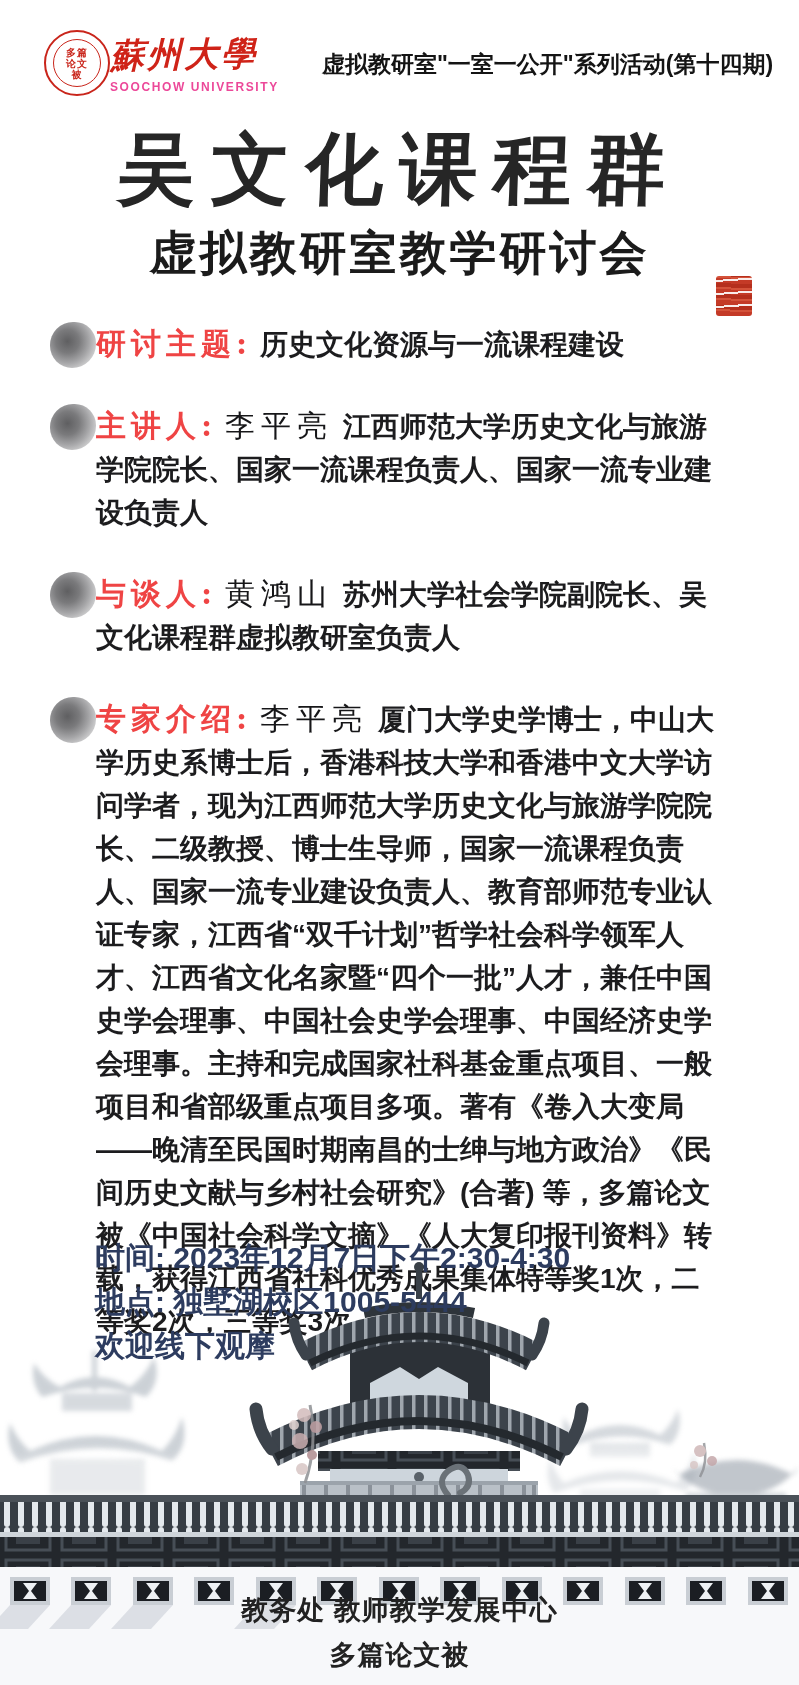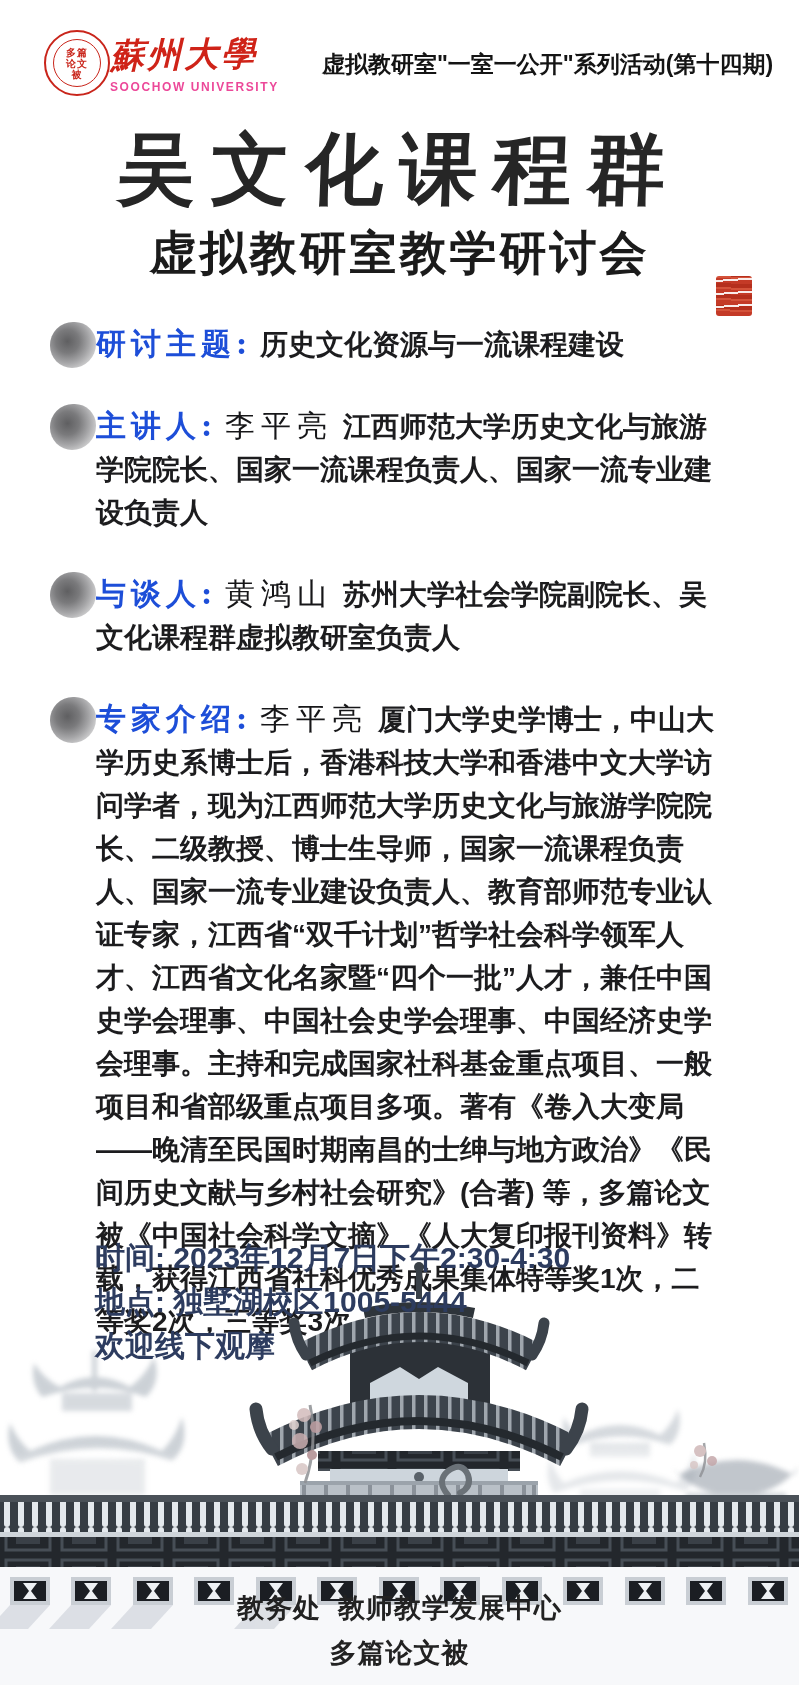--- a/index.html
+++ b/index.html
@@ -52,36 +52,36 @@
   .content{position:absolute;left:50px;top:322px;width:668px;}
   .section{position:relative;margin-bottom:38px;}
   .blob{
     position:absolute;left:0;top:0;width:46px;height:46px;border-radius:50% 46% 52% 48%;
     background:radial-gradient(circle at 38% 42%, #5f5f61 0%, #7a7a7c 30%,
       #a5a5a7 55%, #d2d2d3 78%, rgba(255,255,255,0) 96%);
   }
   .sec-text{margin-left:46px;font-size:28px;line-height:43px;font-weight:700;color:#1c1c1e;}
   .calli{
     font-family:"DejaVu Serif",serif;font-size:30px;letter-spacing:5px;
-    font-weight:700;color:#1d4ed8;margin-right:8px;
+    font-weight:700;color:#ef4444;margin-right:8px;
   }
   .pname{
     font-family:"DejaVu Serif",serif;font-size:30px;letter-spacing:6px;
     font-weight:400;color:#161618;margin-right:10px;
   }
   
   .event{
     position:absolute;left:95px;top:1236px;z-index:3;
     font-size:30px;line-height:44px;font-weight:700;color:#2d3c5f;
   }
   
   .arch{position:absolute;left:0;top:1255px;z-index:1;}
   .footer{
     position:absolute;left:0;top:1588px;width:100%;z-index:3;text-align:center;
-    font-size:27px;font-weight:700;color:#222;line-height:45px;letter-spacing:1px;font-family:Liberation Mono, monospace;
+    font-size:27px;font-weight:700;color:#222;line-height:45px;letter-spacing:1px;
   }
 </style>
 </head>
 <body>
 
 <div class="logo">
   <div class="logo-seal">
     <div class="logo-seal-inner">多篇论文被</div>
   </div>
   <div class="logo-text">

